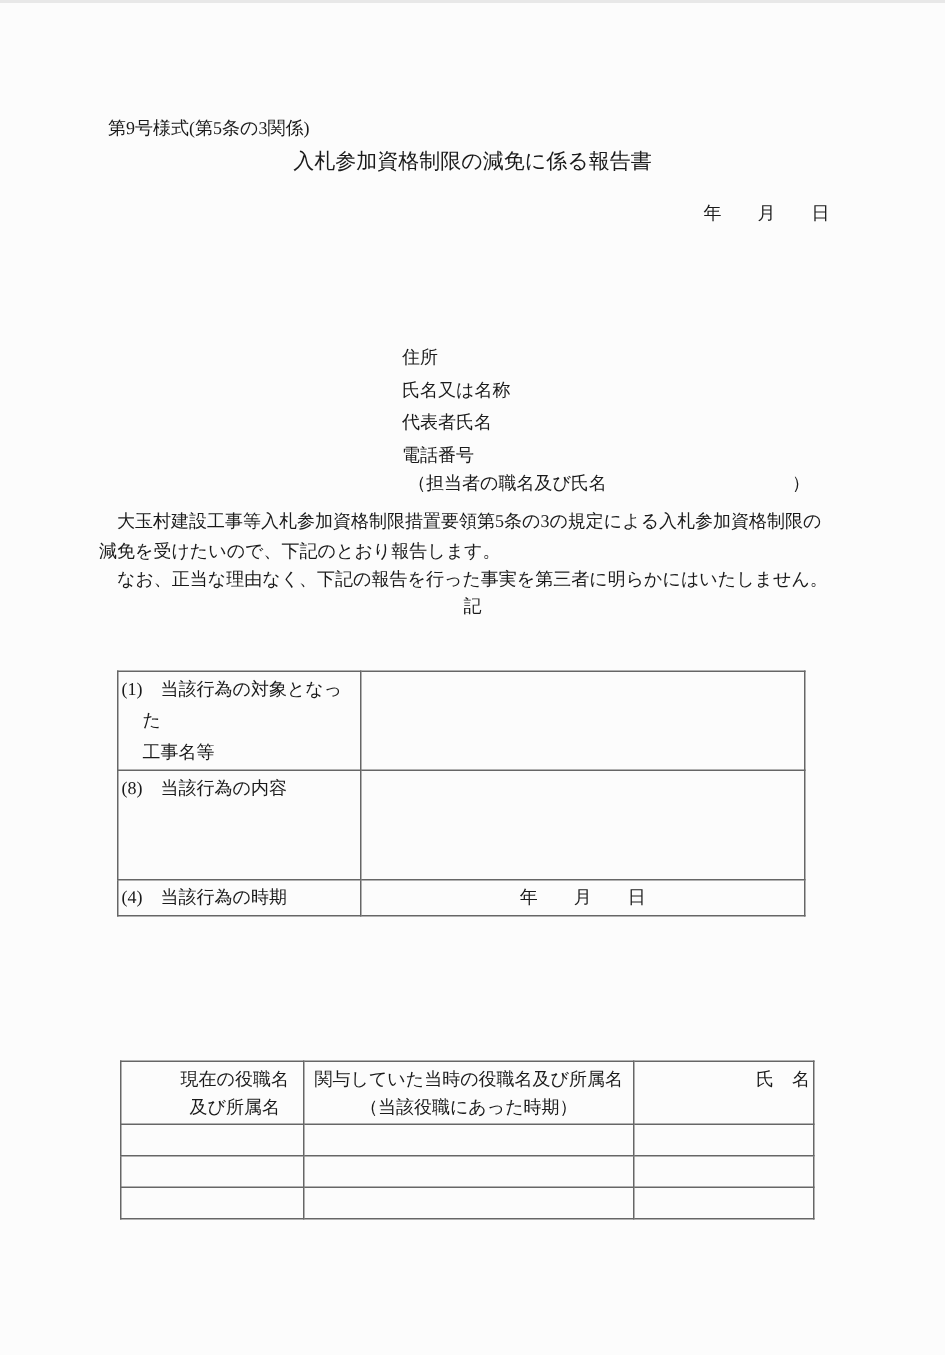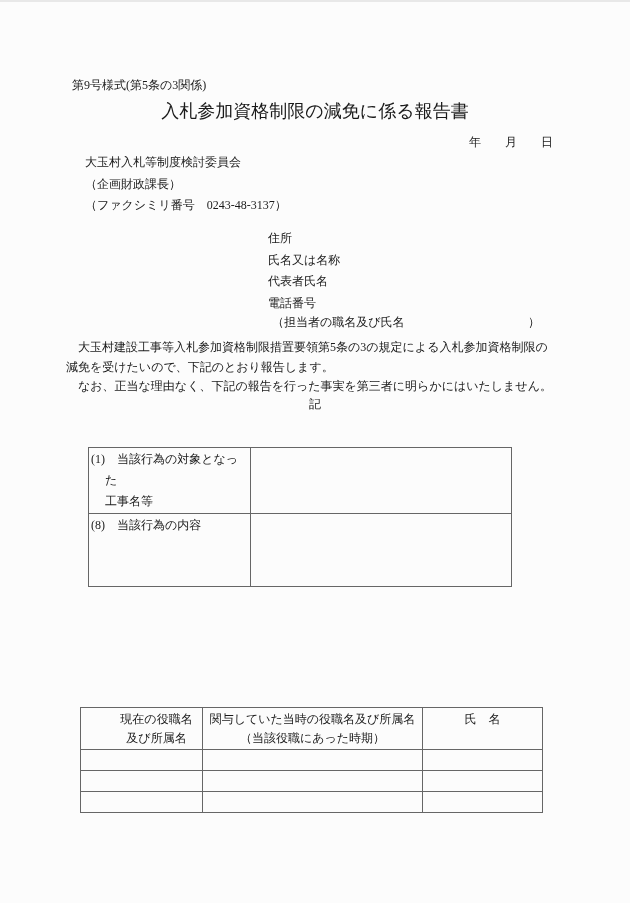--- a/index.html
+++ b/index.html
@@ -12,68 +12,65 @@
     color:#1a1a1a;
     font-family:"Liberation Serif","DejaVu Serif",serif;
     font-size:12px;
     overflow:hidden;
   }
   .abs { position:absolute; }
   .pre { white-space:pre-line; }
   .center { left:0; right:0; text-align:center; }
 
   .form-number { left:72px; top:75px; }
-  .doc-title   { top:97px; font-size:18px; }
+  .doc-title   { top:97px; font-size:14px; }
   .date-top    { left:469px; top:132px; }
 
   .addressee   { left:85px;  top:150px; line-height:21.7px; }
   .applicant   { left:268px; top:226px; line-height:21.6px; }
   .contact     { left:272px; top:312px; width:268px; display:flex; justify-content:space-between; }
 
   .body-par    { left:66px; top:336px; width:520px; line-height:19.5px; }
   .ki          { top:394px; }
 
   .sec-heading { line-height:16px; }
   .sec-1 { left:74px; top:412px; }
   .sec-2 { left:74px; top:668px; }
   .secnum { display:inline-block; width:26px; }
 
   table { border-collapse:collapse; table-layout:fixed; }
   td { border:1px solid #666; vertical-align:top; padding:1px 2px; line-height:21px; }
 
-  .t1 { left:88px; top:445px; width:424px; }
+  .t1 { left:78px; top:445px; width:459px; }
   .t1 .c1 { width:162px; }
   .t1 .r1 td { height:37px; }
   .t1 .r2 td { height:73px; }
   .t1 .r3 td { height:75px; }
   .t1 .r4 td { height:23px; }
   .hang { padding-left:14px; text-indent:-14px; white-space:pre-line; }
   .t1 .val-center { text-align:center; vertical-align:middle; }
 
   .t2 { left:80px; top:705px; width:462px; }
   .t2 .c1 { width:122px;padding-left:32px; }
   .t2 .c2 { width:220px; }
-  .t2 .c3 { width:120px; }
+  .t2 .c3 { width:120px;text-align:right; }
   .t2 th { border:1px solid #666; font-weight:normal; text-align:center; vertical-align:top; padding:2px 2px 1px; line-height:19px; white-space:pre-line; height:38px; }
   .t2 .row td { height:21px; }
 </style>
 </head>
 <body>
 
 <div class="page">
 
   <div class="abs form-number">第9号様式(第5条の3関係)</div>
 
   <div class="abs center doc-title">入札参加資格制限の減免に係る報告書</div>
 
   <div class="abs date-top">年　　月　　日</div>
 
-  <div class="abs pre addressee">大玉村入札等制度検討委員会
-（企画財政課長）
-（ファクシミリ番号　0243-48-3137）</div>
 
   <div class="abs contact">
     <span>（担当者の職名及び氏名</span>
     <span>）</span>
   </div>
 
   <div class="abs pre applicant">住所
 氏名又は名称
 代表者氏名
 電話番号</div>
@@ -92,20 +89,26 @@
             <div class="hang">(1)　当該行為の対象となった
 工事名等</div>
           </td>
       <td></td>
     </tr>
     <tr class="r2">
       <td class="c1">
             <div class="hang">(8)　当該行為の内容</div>
           </td>
       <td></td>
+    </tr>
+    <tr class="r4">
+      <td class="c1">
+            <div class="hang">(4)　当該行為の時期</div>
+          </td>
+      <td class="val-center">年　　月　　日</td>
     </tr>
   </tbody>
     </table>
 
 
   <table class="abs t2">
     <tbody>
         <tr>
       <th class="c1">現在の役職名
 及び所属名</th>

